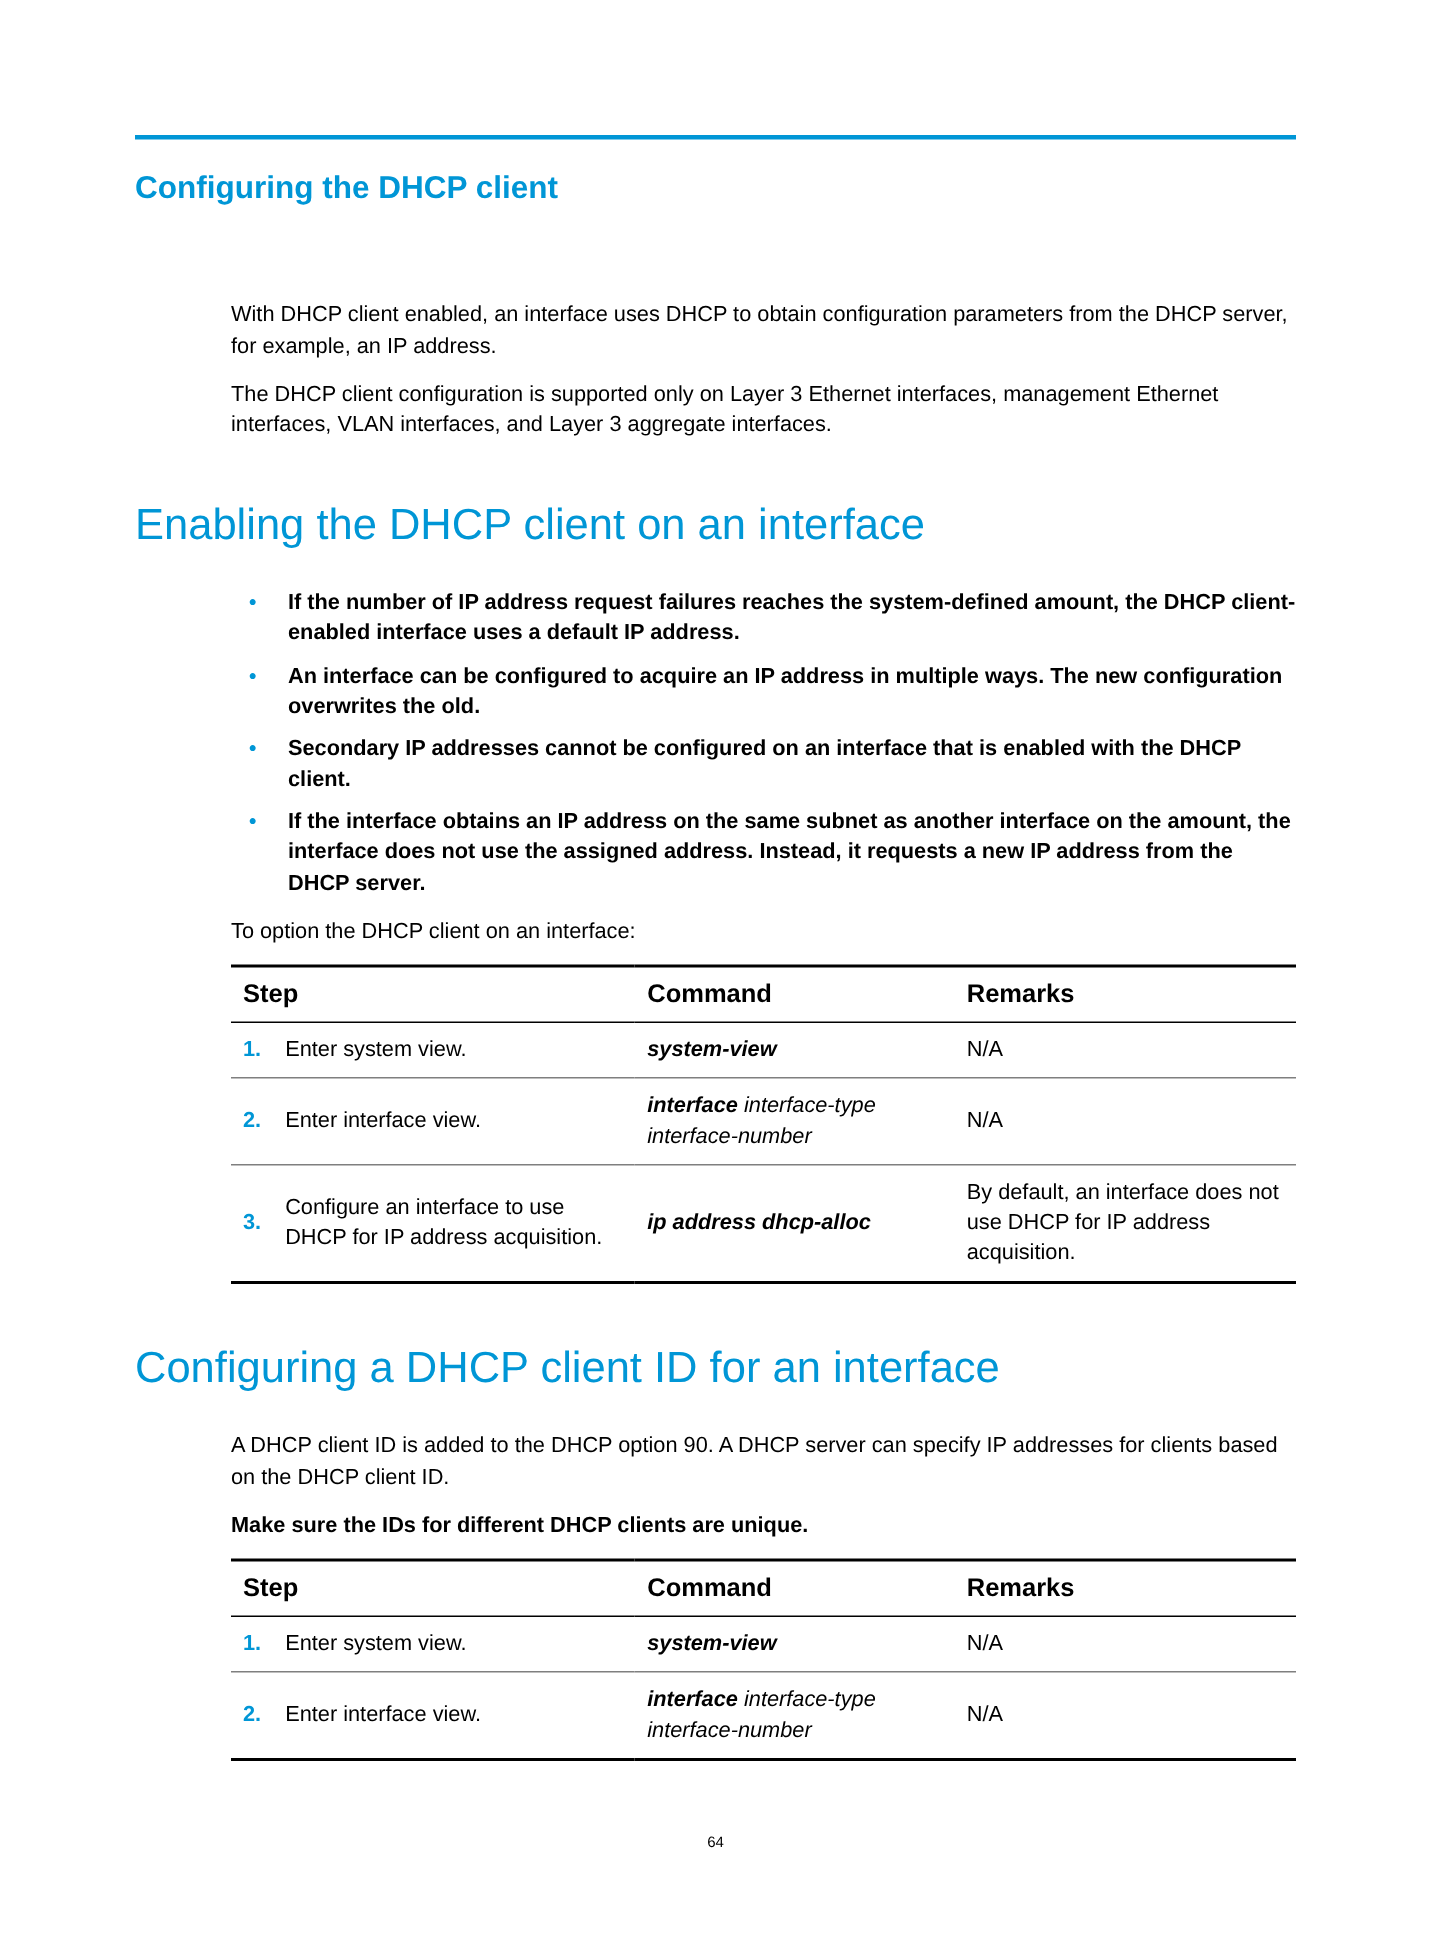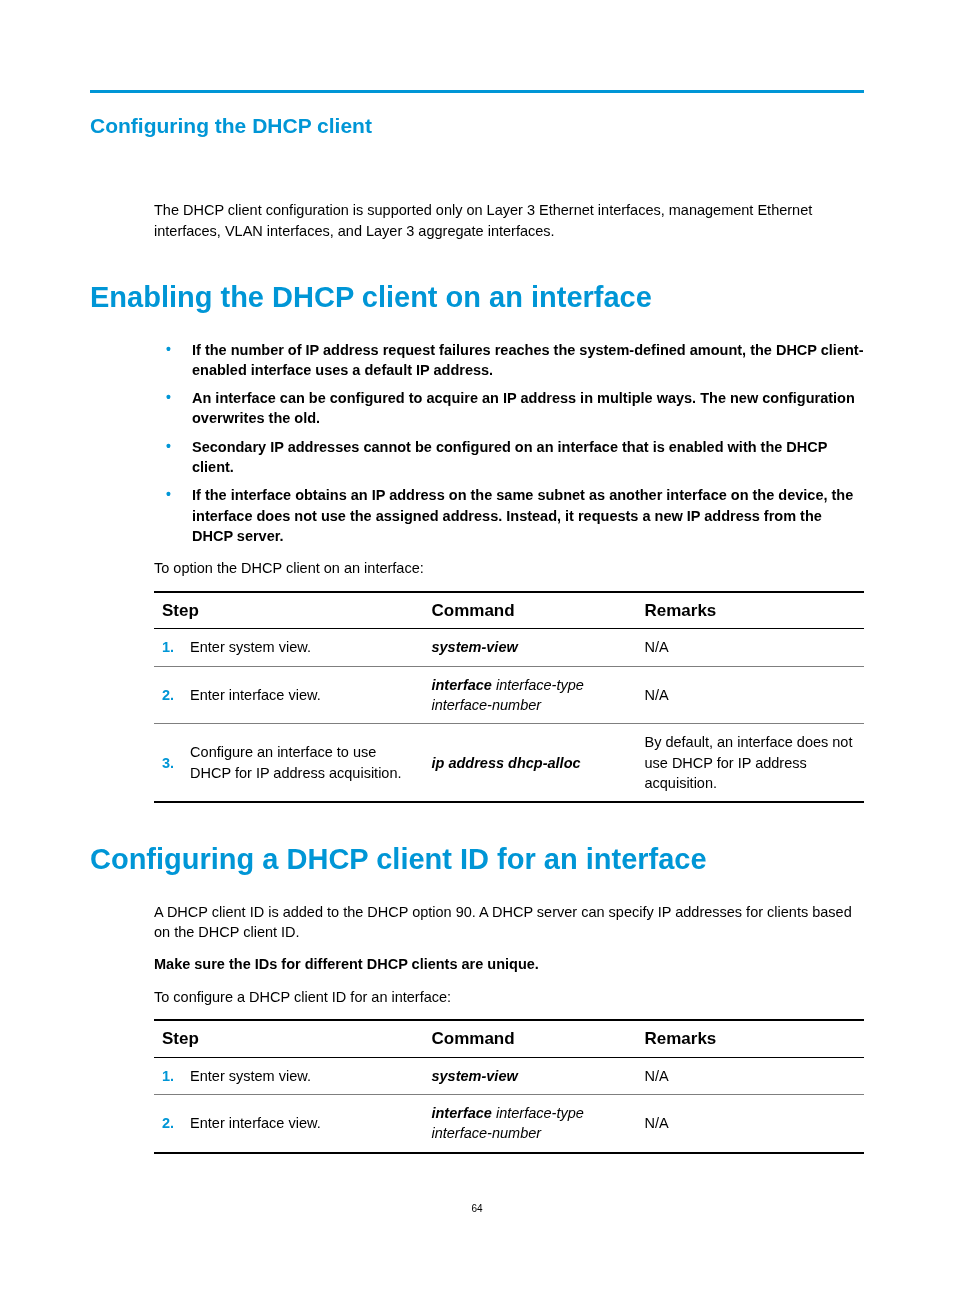--- a/index.html
+++ b/index.html
@@ -20,21 +20,21 @@
   h1 {
     color: #0096d6;
     font-size: 21px;
     font-weight: bold;
     margin-bottom: 60px;
     letter-spacing: 0px;
   }
   h2 {
     color: #0096d6;
     font-size: 29px;
-    font-weight: bold;
+    font-weight: normal;
     margin: 36px 0 22px 0;
     letter-spacing: 0px;
   }
   .body-block {
     margin-left: 64px;
   }
   p {
     margin-bottom: 12px;
   }
   ul.bullets {
@@ -103,32 +103,33 @@
   .first-th-pad { padding-left: 8px; }
 </style>
 </head>
 <body>
 
 <hr class="top-rule">
 
 <h1>Configuring the DHCP client</h1>
 
 <div class="body-block">
+  <p>With DHCP client enabled, an interface uses DHCP to obtain configuration parameters from the DHCP server, for example, an IP address.</p>
   <p>The DHCP client configuration is supported only on Layer 3 Ethernet interfaces, management Ethernet interfaces, VLAN interfaces, and Layer 3 aggregate interfaces.</p>
 </div>
 
 <h2>Enabling the DHCP client on an interface</h2>
 
 <div class="body-block">
 
   <ul class="bullets">
     <li>If the number of IP address request failures reaches the system-defined amount, the DHCP client-enabled interface uses a default IP address.</li>
     <li>An interface can be configured to acquire an IP address in multiple ways. The new configuration overwrites the old.</li>
     <li>Secondary IP addresses cannot be configured on an interface that is enabled with the DHCP client.</li>
-    <li>If the interface obtains an IP address on the same subnet as another interface on the device, the interface does not use the assigned address. Instead, it requests a new IP address from the DHCP server.</li>
+    <li>If the interface obtains an IP address on the same subnet as another interface on the amount, the interface does not use the assigned address. Instead, it requests a new IP address from the DHCP server.</li>
   </ul>
 
   <p>To option the DHCP client on an interface:</p>
 
   <table class="steps">
     <colgroup>
       <col class="step-col">
         <col class="desc-col">
         <col class="cmd-col">
         <col class="rem-col">
@@ -161,21 +162,20 @@
       </tr>
     </tbody>
   </table>
 </div>
 
 <h2>Configuring a DHCP client ID for an interface</h2>
 
 <div class="body-block">
   <p>A DHCP client ID is added to the DHCP option 90. A DHCP server can specify IP addresses for clients based on the DHCP client ID.</p>
   <p class="warn">Make sure the IDs for different DHCP clients are unique.</p>
-  <p>To configure a DHCP client ID for an interface:</p>
 
   <table class="steps">
     <colgroup>
       <col class="step-col">
         <col class="desc-col">
         <col class="cmd-col">
         <col class="rem-col">
     </colgroup>
     <thead>
       <tr>

